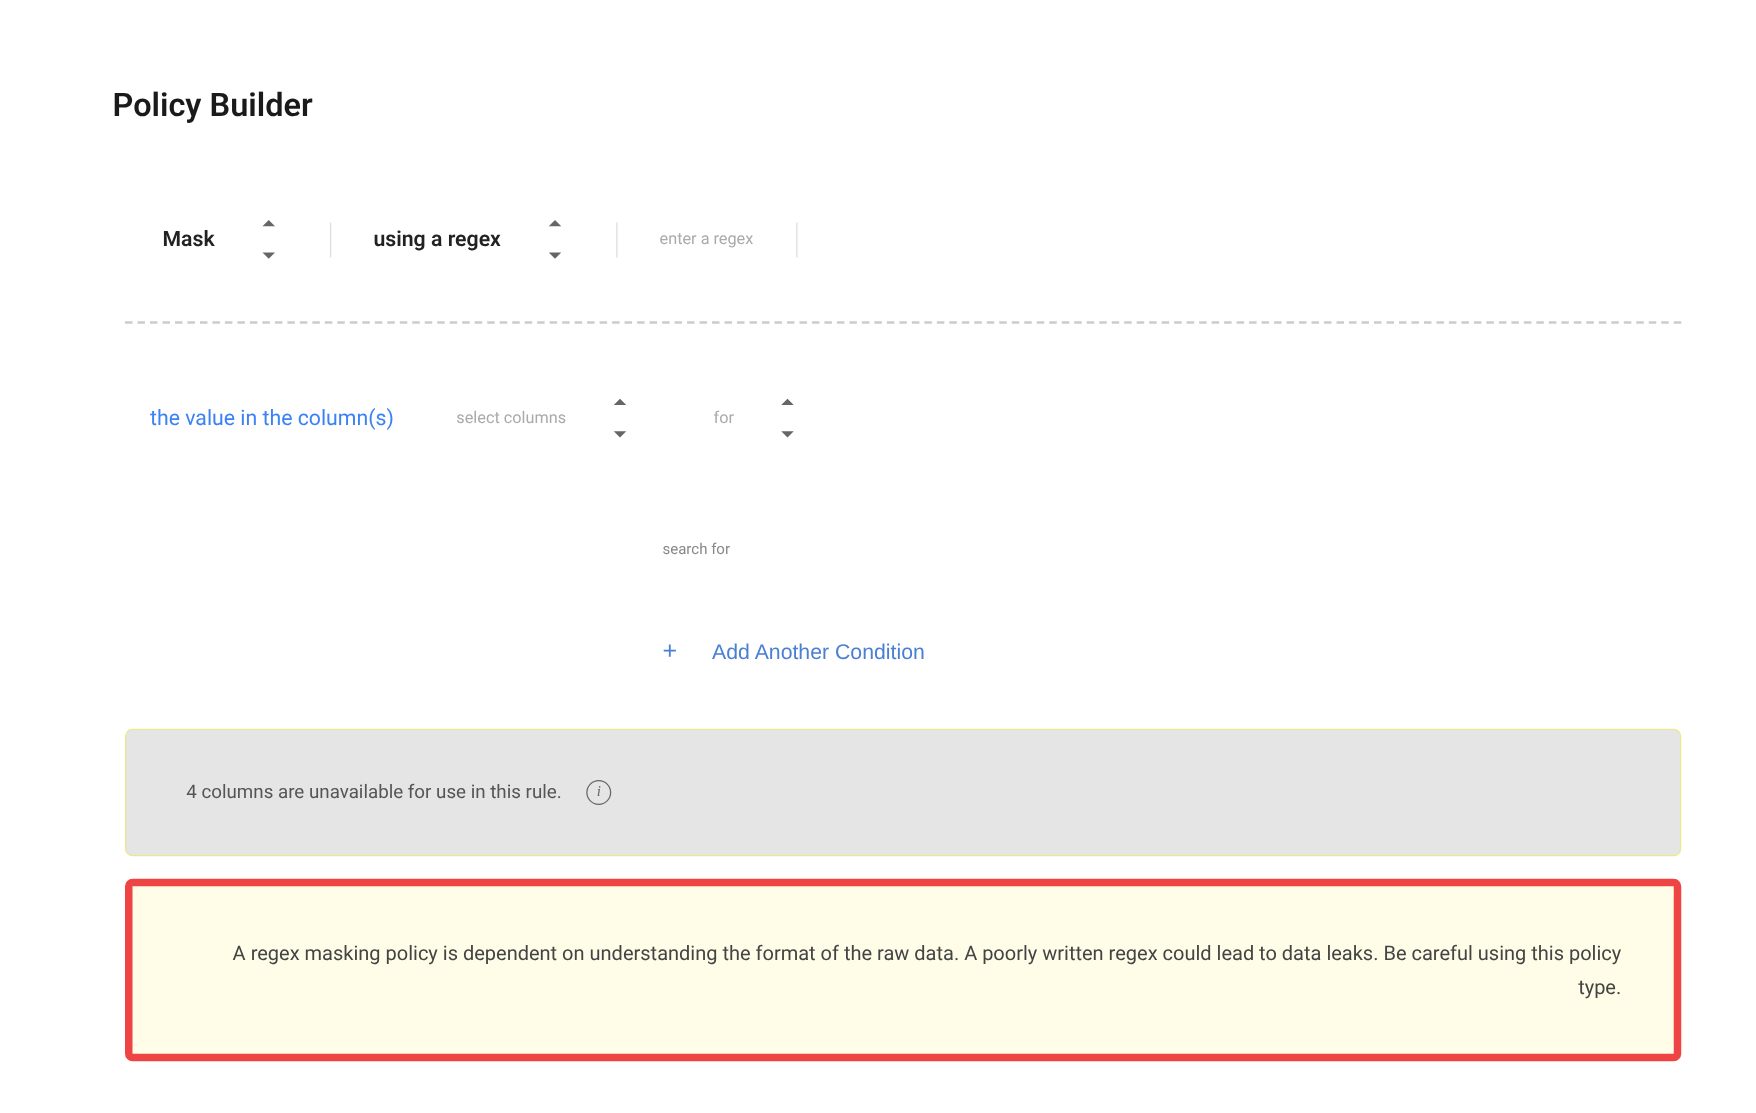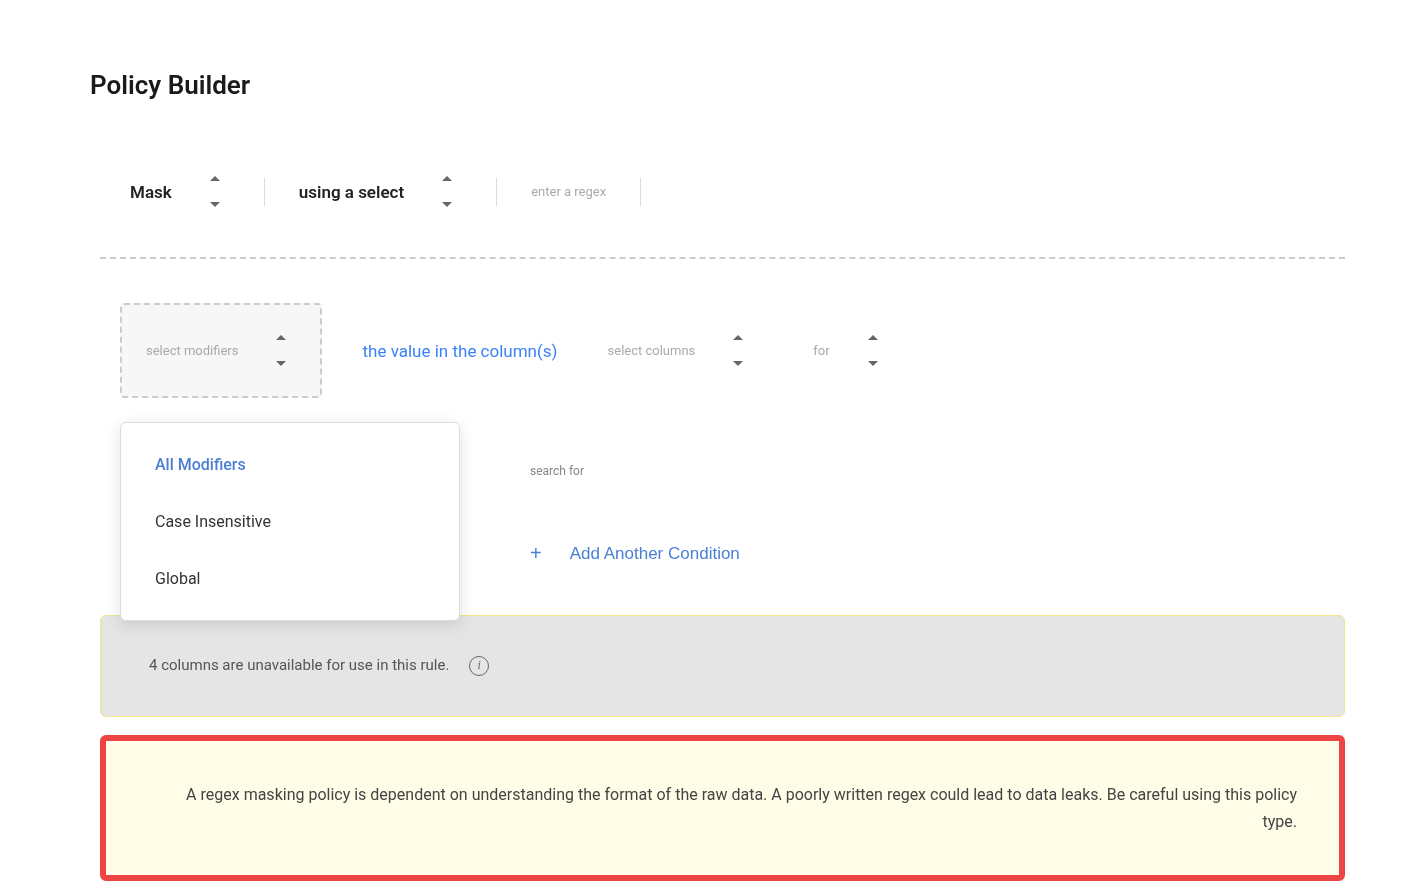--- a/index.html
+++ b/index.html
@@ -256,55 +256,39 @@
       <span class="select-label">Mask</span>
       <div class="spinner-icon">
         <span class="up"></span>
         <span class="down"></span>
       </div>
     </div>
 
     <div class="divider-v"></div>
 
     <div class="select-field">
-      <span class="select-label">using a select</span>
+      <span class="select-label">using a regex</span>
       <div class="spinner-icon">
         <span class="up"></span>
         <span class="down"></span>
       </div>
     </div>
 
     <div class="divider-v"></div>
 
     <div class="select-field">
       <span class="select-label-muted">enter a regex</span>
     </div>
 
     <div class="divider-v"></div>
 
   </div>
 
   <div class="row-2">
 
-    <div class="select-modifiers-wrapper">
-      <div class="select-modifiers-btn">
-        <span class="select-label-muted">select modifiers</span>
-        <div class="spinner-icon">
-          <span class="up"></span>
-          <span class="down"></span>
-        </div>
-      </div>
-
-      
-      <div class="dropdown-menu">
-        <div class="dropdown-item active">All Modifiers</div>
-        <div class="dropdown-item">Case Insensitive</div>
-        <div class="dropdown-item">Global</div>
-      </div>
-    </div>
 
     <span class="text-value-static">the value in the column(s)</span>
 
     <div class="select-field">
       <span class="select-label-muted">select columns</span>
       <div class="spinner-icon">
         <span class="up"></span>
         <span class="down"></span>
       </div>
     </div>

